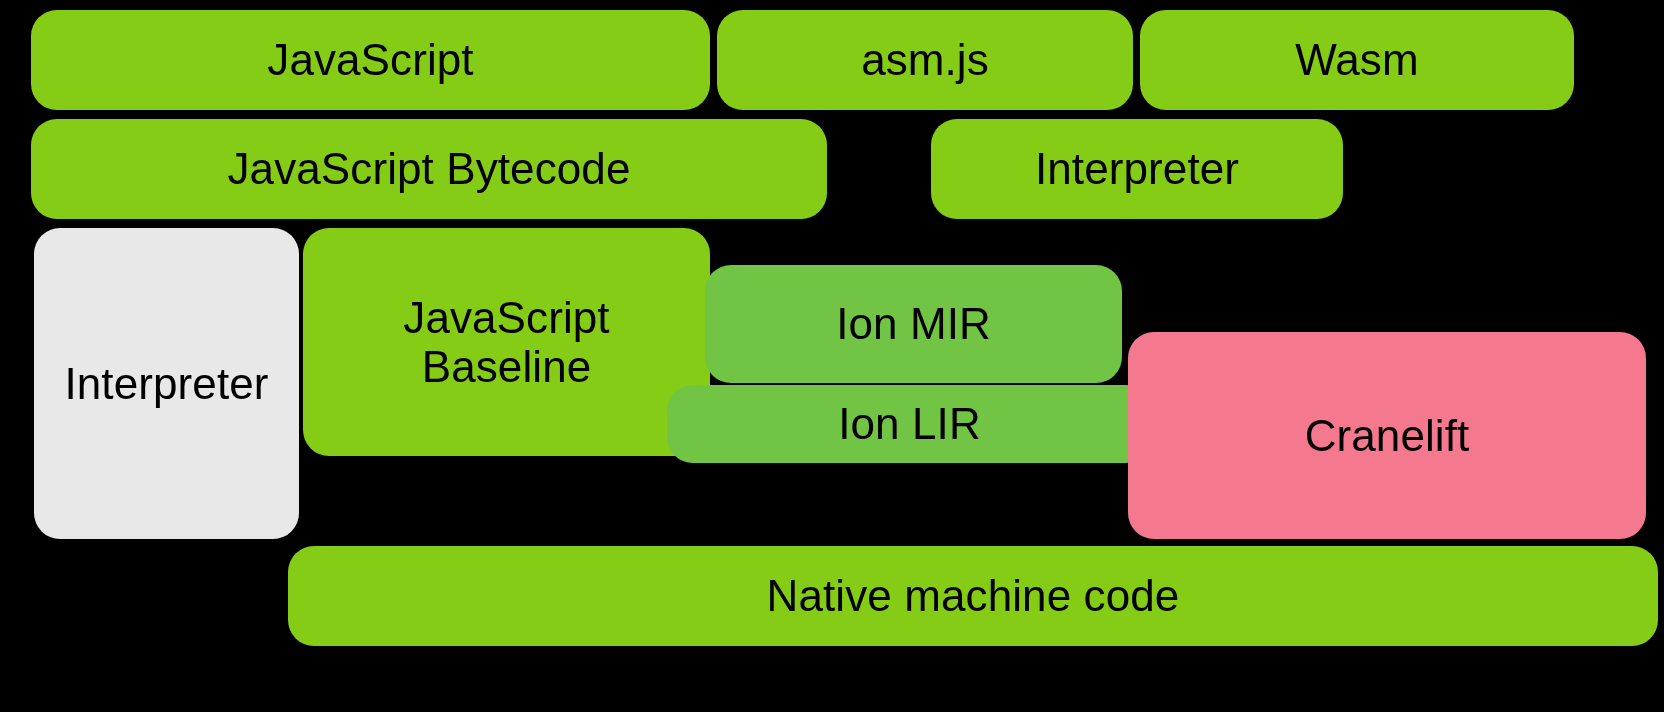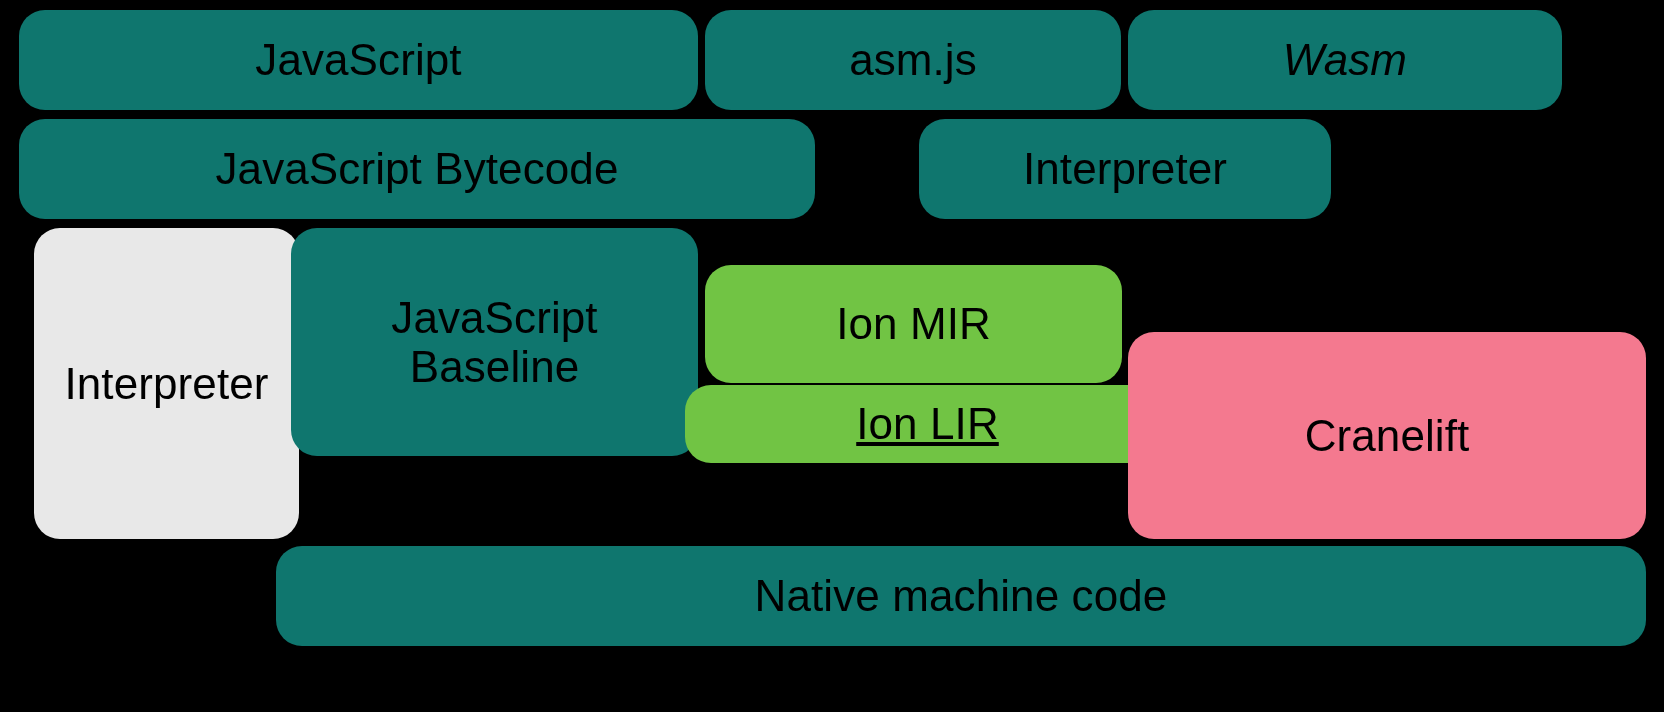--- a/index.html
+++ b/index.html
@@ -29,34 +29,34 @@
     text-align: center;
     color: #000000;
     font-size: 44px;
     font-weight: 400;
     line-height: 1.12;
     letter-spacing: 0.1px;
     padding: 2px 10px;
     white-space: pre-line;
     font-family: "Liberation Sans", sans-serif;
   }
-  .fill-white { background: #0f766e; }
+  .fill-white { background: #84cc16; margin-left: 12px; }
   .fill-grey  { background: #E8E8E8; }
   .fill-green { background: #71C444; margin-top: 37px; }
   .fill-pink  { background: #F4798F; }
 </style>
 </head>
 <body>
 
 <div id="stage">
     <div class="node fill-white" style="left: 19px; top: 10px; width: 679px; height: 100px;">JavaScript</div>
     <div class="node fill-white" style="left: 705px; top: 10px; width: 416px; height: 100px;">asm.js</div>
-    <div class="node fill-white" style="left: 1128px; top: 10px; width: 434px; height: 100px; font-style: italic;">Wasm</div>
+    <div class="node fill-white" style="left: 1128px; top: 10px; width: 434px; height: 100px;">Wasm</div>
     <div class="node fill-white" style="left: 19px; top: 119px; width: 796px; height: 100px;">JavaScript Bytecode</div>
     <div class="node fill-white" style="left: 919px; top: 119px; width: 412px; height: 100px;">Interpreter</div>
     <div class="node fill-grey" style="left: 34px; top: 228px; width: 265px; height: 311px;">Interpreter</div>
     <div class="node fill-white" style="left: 291px; top: 228px; width: 407px; height: 228px;">JavaScript
 Baseline</div>
     <div class="node fill-green" style="left: 705px; top: 228px; width: 417px; height: 118px;">Ion MIR</div>
-    <div class="node fill-green" style="left: 685px; top: 348px; width: 485px; height: 78px; text-decoration: underline;">Ion LIR</div>
+    <div class="node fill-green" style="left: 667px; top: 348px; width: 485px; height: 78px;">Ion LIR</div>
     <div class="node fill-pink" style="left: 1128px; top: 332px; width: 518px; height: 207px;">Cranelift</div>
     <div class="node fill-white" style="left: 276px; top: 546px; width: 1370px; height: 100px;">Native machine code</div>
   </div>
 
 </body></html>

